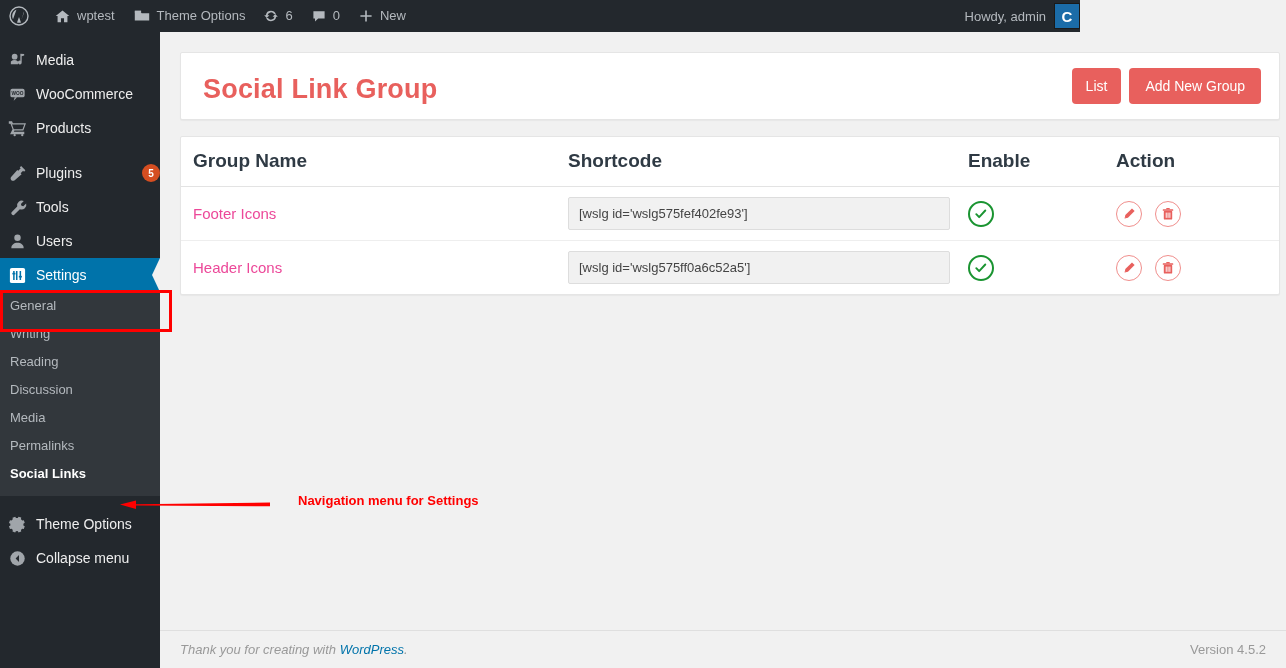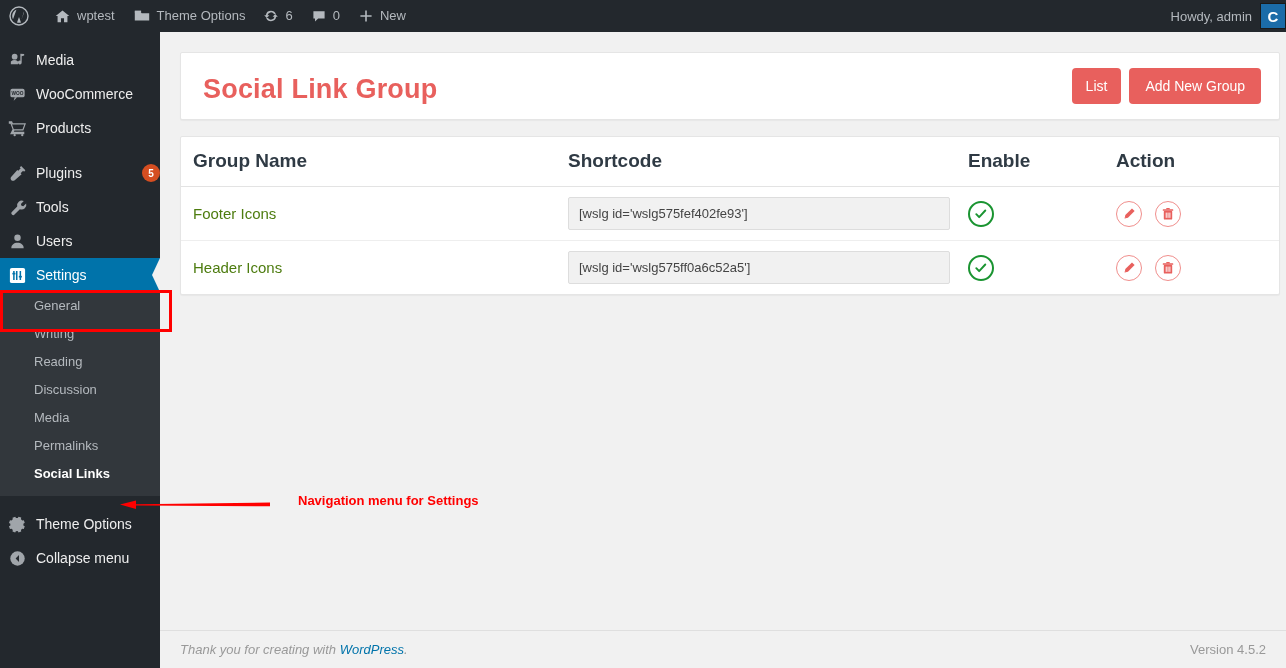--- a/index.html
+++ b/index.html
@@ -8,21 +8,21 @@
     overflow: hidden;
     background: #f1f1f1;
     font-family: "Liberation Sans", sans-serif;
     font-size: 13px;
     color: #444;
   }
 
   
   #adminbar {
     position: absolute; top: 0; left: 0;
-    width: 1286px; height: 32px;
+    width: 1080px; height: 32px;
     background: #23282d;
     color: #b4b9be;
     display: flex; align-items: center;
     z-index: 50;
   }
   .ab-item {
     display: flex; align-items: center;
     height: 32px;
     padding: 0 9px;
     color: #b4b9be;
@@ -107,21 +107,20 @@
   }
   
   #submenu { background: #32373c; padding: 0 0 8px 0; }
   .submenu-item {
     display: block;
     padding: 6px 0 7px 10px;
     color: #b4b9be;
     font-size: 13px;
     cursor: pointer;
     white-space: nowrap;
-    margin-left: 24px;
   }
   .submenu-item.current { color: #fff; font-weight: 600; }
 
   
   #wpbody {
     position: absolute; top: 32px; left: 160px;
     width: 1126px; height: 636px;
     background: #f1f1f1;
   }
   #content-inner { padding: 20px 6px 0 20px; }
@@ -175,21 +174,21 @@
   table.groups td {
     padding: 10px 0 10px 12px;
     border-bottom: 1px solid #eee;
     vertical-align: middle;
   }
   table.groups tr:last-child td { border-bottom: none; }
   .col-name  { width: 375px; margin-top: 48px; }
   .col-code  { width: 400px; }
   .col-enable{ width: 148px; }
   .col-action{ width: auto; }
-  .group-name { font-size: 15px; color: #4d7c0f; }
+  .group-name { font-size: 15px; color: #ec4899; }
   .shortcode-box {
     display: block;
     width: 382px;
     background: #f1f1f1;
     border: 1px solid #ddd;
     border-radius: 2px;
     padding: 8px 10px;
     font-size: 13px;
     color: #444;
     font-family: "Liberation Sans", sans-serif;

